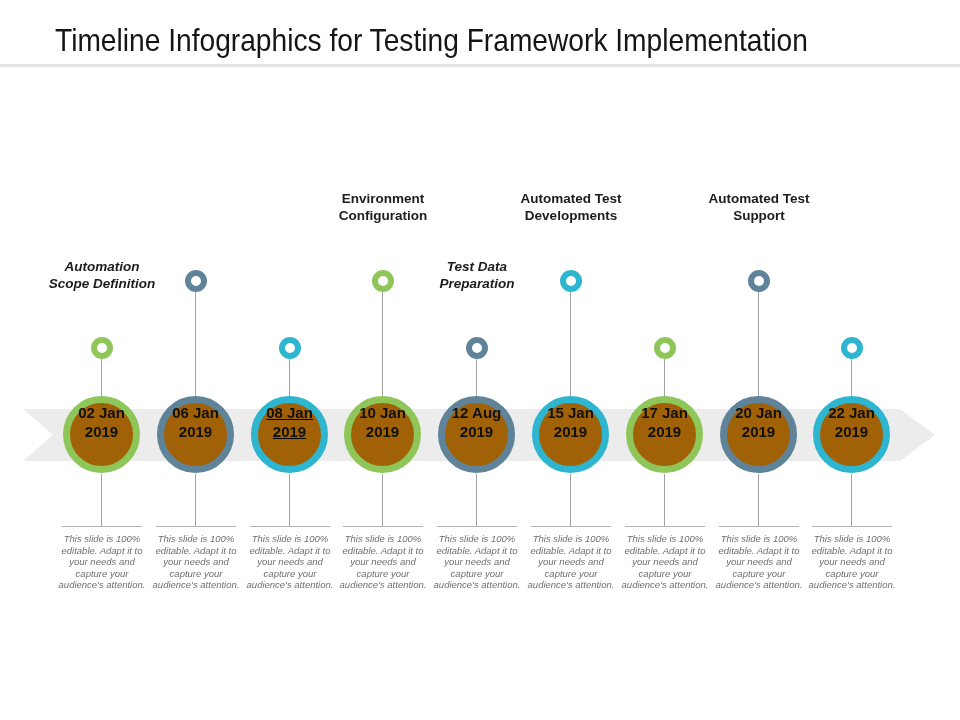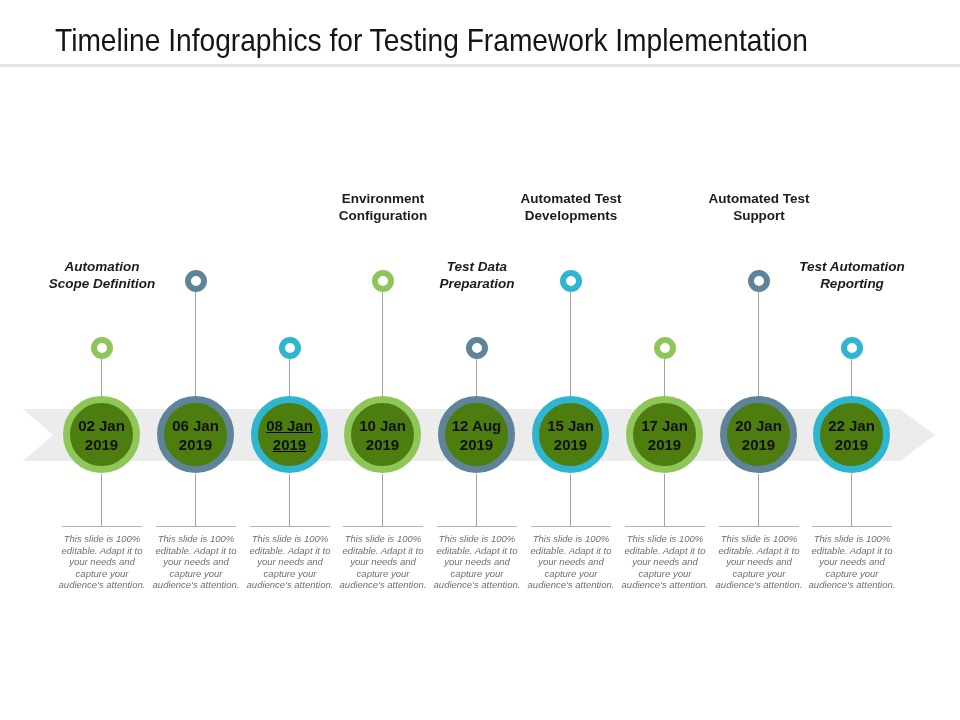--- a/index.html
+++ b/index.html
@@ -47,22 +47,22 @@
   }
   .ring.up   { top:85px; }
   .ring.down { top:152px; }
 
   .stem { position:absolute; left:54px; width:1px; background:#a3a3a3; z-index:1; }
   .stem.up   { top:107px; height:105px; }
   .stem.down { top:174px; height:38px; }
 
   .circle {
     position:absolute; left:16px; top:211px; width:63px; height:63px;
-    border:7px solid #888; border-radius:50%; background:#4d7c0f;
-    display:flex; align-items:center; justify-content:center; z-index:3;
+    border:7px solid #888; border-radius:50%; background:#a16207;
+    display:flex; align-items:flex-start; justify-content:center; z-index:3;
   }
   .date {
     font-weight:bold; font-size:15px; line-height:19px; color:#111;
     text-align:center; white-space:pre-line;
   }
 
   .tail  { position:absolute; left:54px; top:289px; width:1px; height:52px; background:#a3a3a3; }
   .hline { position:absolute; left:15px; top:341px; width:80px; height:1px; background:#b3b3b3; }
   .note {
     position:absolute; left:7px; top:348px; width:96px; text-align:center;
@@ -181,22 +181,20 @@
     <div class="circle" style="border-color: rgb(95, 131, 153);">
       <span class="date">20 Jan
 2019</span>
     </div>
     <div class="tail"></div>
     <div class="hline"></div>
     <div class="note">This slide is 100% editable. Adapt it to your needs and capture your audience's attention.</div>
   </div>
 
   <div class="item" style="left:797px">
-    <div class="label down">Test Automation
-Reporting</div>
     <div class="ring down" style="border-color: rgb(46, 181, 207);"></div>
     <div class="stem down"></div>
     <div class="circle" style="border-color: rgb(46, 181, 207);">
       <span class="date">22 Jan
 2019</span>
     </div>
     <div class="tail"></div>
     <div class="hline"></div>
     <div class="note">This slide is 100% editable. Adapt it to your needs and capture your audience's attention.</div>
   </div>

